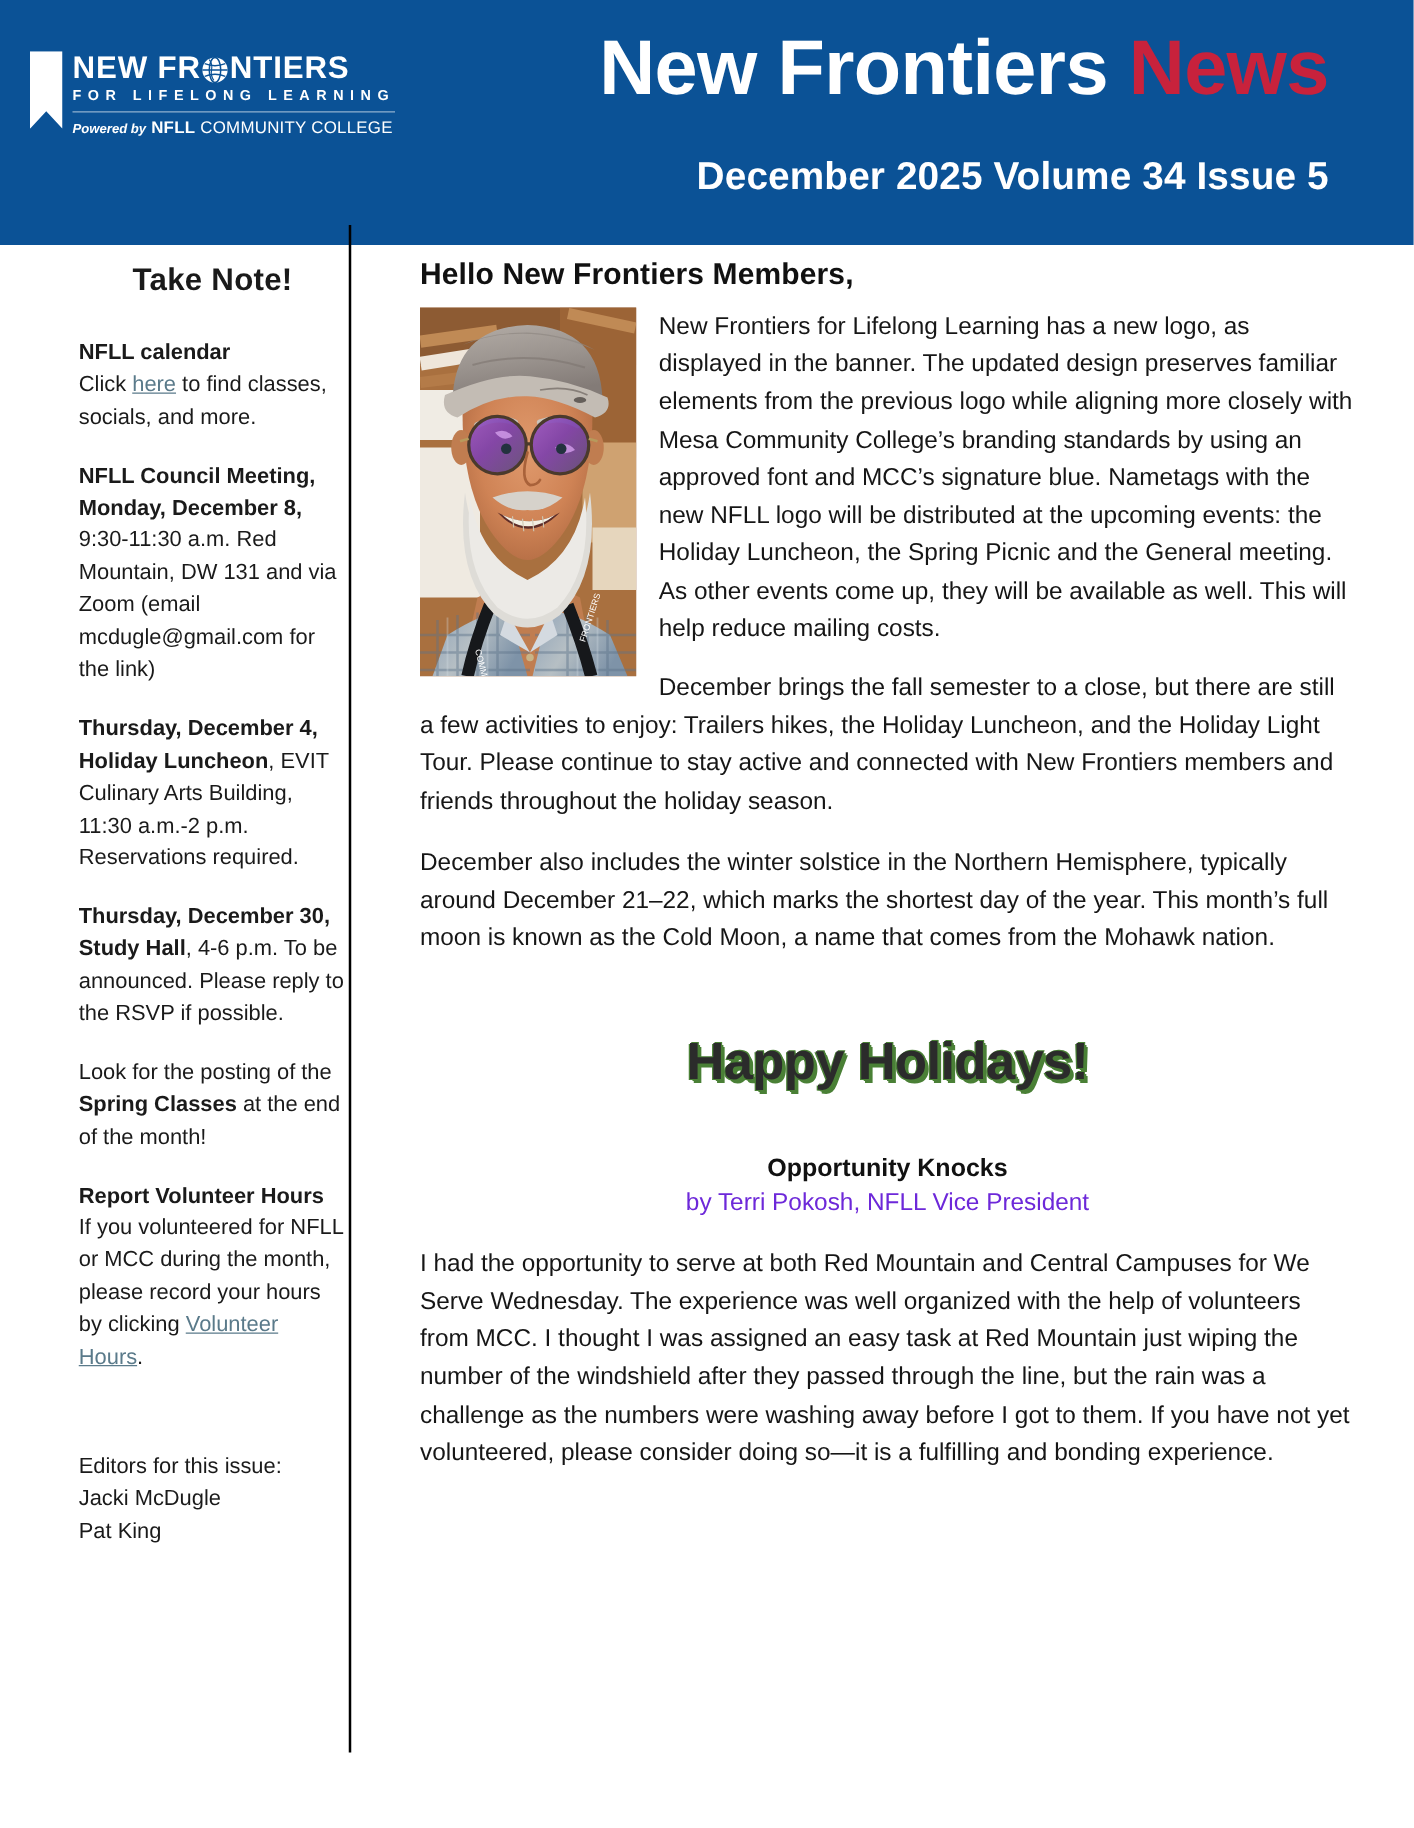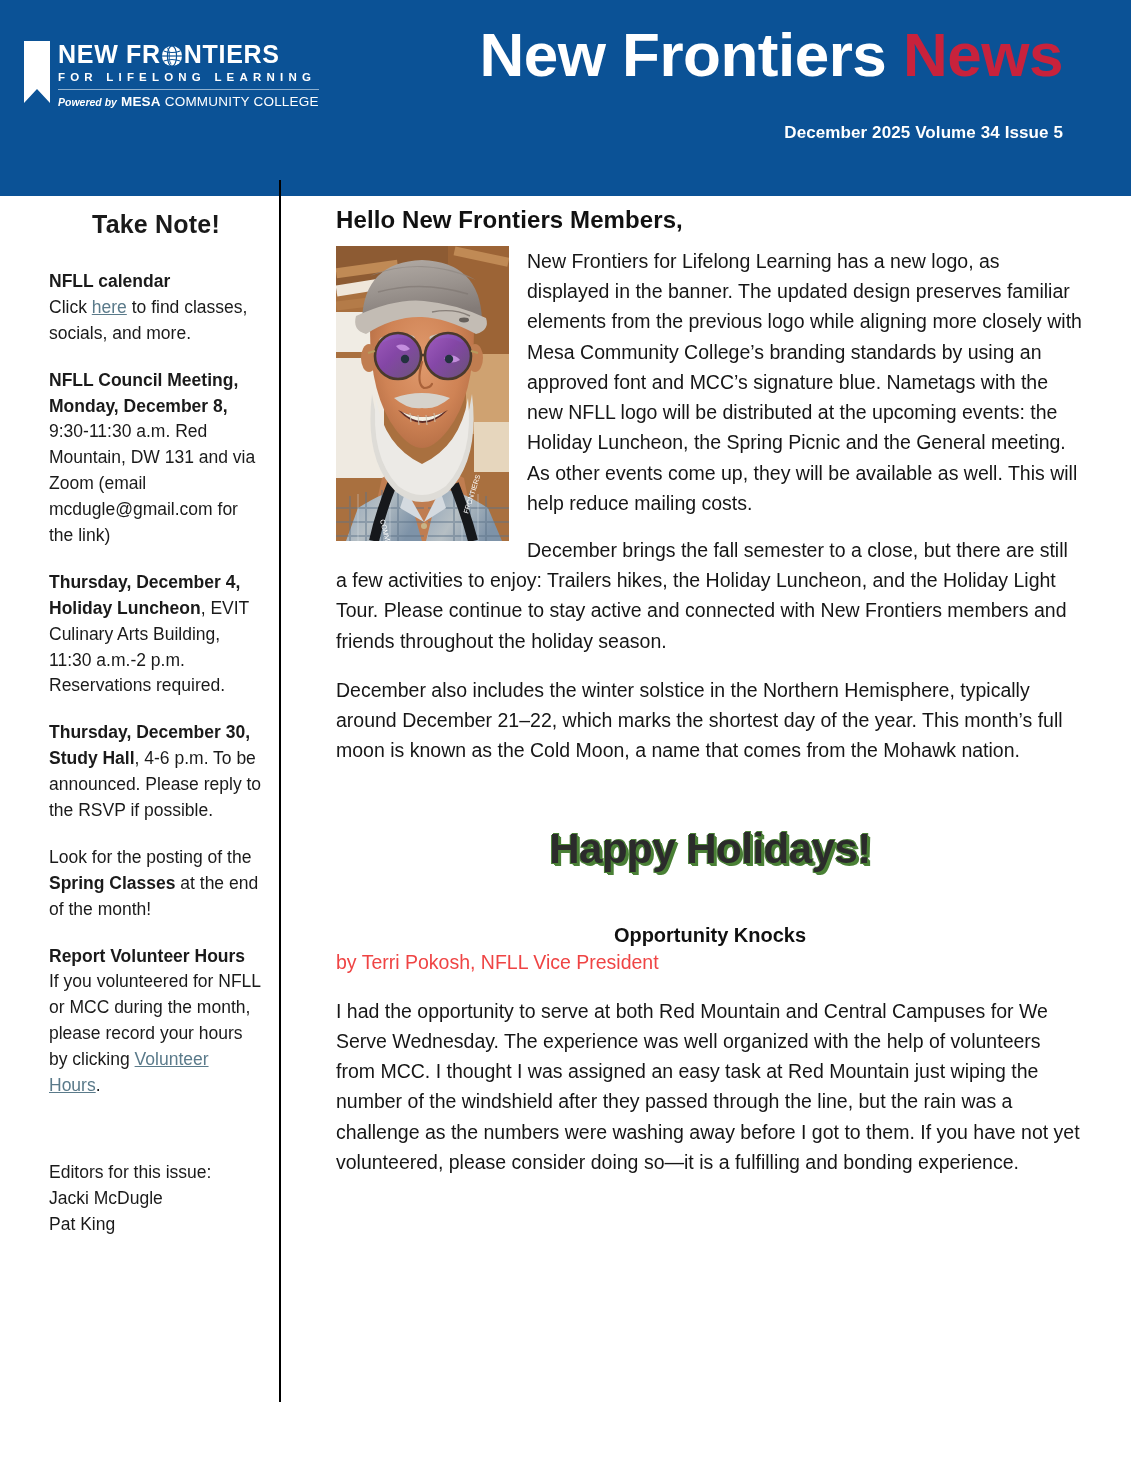--- a/index.html
+++ b/index.html
@@ -111,42 +111,42 @@
     line-height: 1.05;
     white-space: nowrap;
     text-align: right;
   }
   .title-white { color: #ffffff; }
   .title-red { color: #c8223c; }
   .masthead-issue {
     position: absolute;
     right: 68px;
     top: 123px;
-    font-size: 17px;
+    font-size: 31px;
     font-weight: bold;
     color: #ffffff;
     letter-spacing: 0.1px;
     white-space: nowrap;
     text-align: right;
   }
 
   
   .divider {
     position: absolute;
     left: 279px;
     top: 180px;
     width: 2px;
     height: 1222px;
     background: #000000;
   }
 
   
   .sidebar {
     position: absolute;
-    left: 49px;
+    left: 63px;
     top: 206px;
     width: 214px;
     font-size: 17.5px;
     line-height: 1.48;
     color: #1a1a1a;
   }
   .sidebar-title {
     font-size: 25px;
     font-weight: bold;
     text-align: center;
@@ -232,23 +232,24 @@
   }
 
   
   .article-head {
     text-align: center;
     font-size: 20px;
     font-weight: bold;
     margin: 0 0 4px 0;
   }
   .article-byline {
+    text-align: center;
     font-size: 19.5px;
     margin: 0 0 22px 0;
-    color: #ef4444;
+    color: #6d28d9;
   }
 </style>
 </head>
 <body>
 
 <div class="banner">
 
   <div class="logo-lockup">
     <span class="bookmark-icon">
       <svg viewBox="0 0 26 62" width="26" height="62" aria-hidden="true">
@@ -267,21 +268,21 @@
             <path d="M3 17.5 Q12 14 21 17.5" fill="none" stroke="#0b5296" stroke-width="1.2"></path>
             <path d="M7 3 Q10 7 9 12 Q8 17 11 21" fill="none" stroke="#0b5296" stroke-width="1"></path>
           </svg>
         </span>
         <span>NTIERS</span>
       </span>
       <span class="logo-line2">FOR LIFELONG LEARNING</span>
       <span class="logo-rule"></span>
       <span class="logo-line3">
         <span class="powered-by">Powered by</span>
-        <span class="mesa-bold">MESA</span>
+        <span class="mesa-bold">NFLL</span>
         <span class="mesa-rest">COMMUNITY COLLEGE</span>
       </span>
     </span>
   </div>
 
   <div class="masthead-title">
     <span class="title-white">New Frontiers</span>
     <span class="title-red">News</span>
   </div>
 

